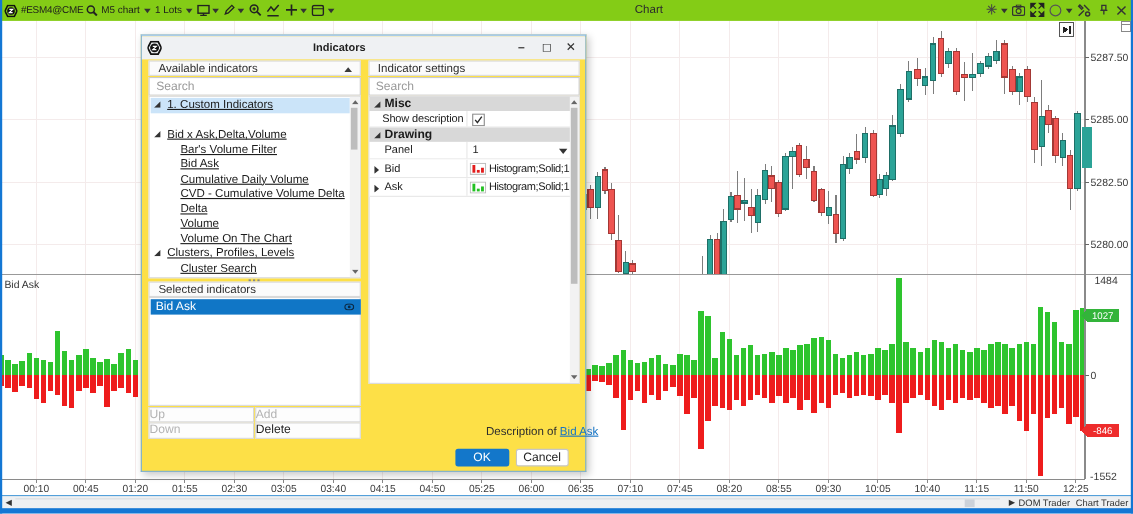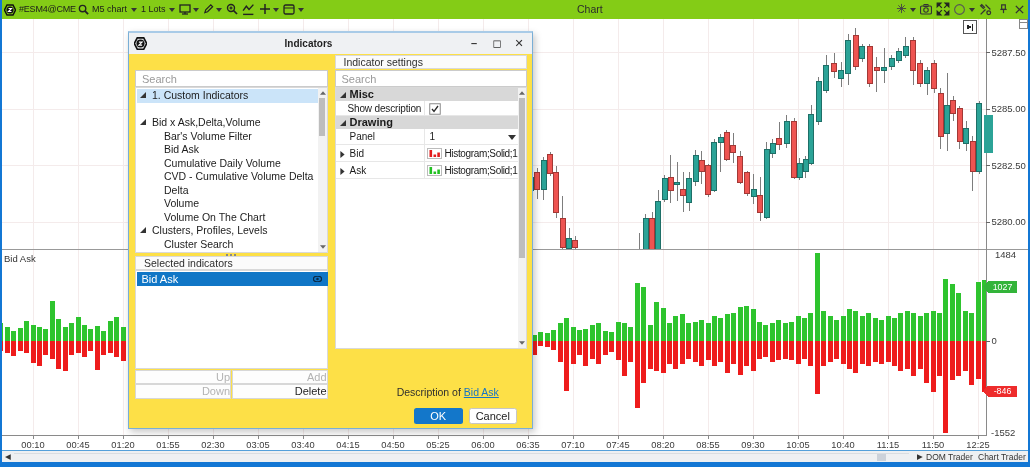--- a/index.html
+++ b/index.html
@@ -22,22 +22,22 @@
   #statusbar .txt { position:absolute; top:1px; font-size:9.5px; color:#333; }
 
   
   #dlg { left:128px; top:31px; width:405px; height:398px; background:#fde047; border:1px solid #79aed6; border-top:2px solid #a9cbe7; box-shadow:2px 3px 7px rgba(0,0,0,.22); z-index:20; }
   #dlg-title { position:absolute; left:0; top:0; width:100%; height:21px; background:#eff1f3; }
   #dlg-title .cap { position:absolute; left:24px; right:68px; top:0; height:21px; text-align:center; font-size:10px; font-weight:bold; color:#1f1f1f; line-height:22px; }
   .winbtn { position:absolute; top:0; width:22px; height:21px; text-align:center; color:#333; font-size:11px; line-height:20px; }
   .panel-hdr { position:absolute; height:14px; background:#fbfbfb; border:1px solid #d9d9d9; font-size:10.5px; color:#2e2e2e; line-height:13px; padding-left:8px; }
   .search { position:absolute; height:17px; background:#fff; border:1px solid #cbcbcb; font-size:11px; color:#9a9a9a; line-height:16px; padding-left:6px; }
   .white-box { position:absolute; background:#fff; border:1px solid #d9d9d9; }
-  .trow { position:absolute; left:1px; right:9px; height:13.5px; font-size:10.5px; color:#1c1c1c; line-height:13.5px; white-space:nowrap; overflow:hidden; }
-  .btn2 { position:absolute; width:96px; height:14.5px; background:#fdfdfd; border:1px solid #d7d7d7; text-align:right; font-size:11px; line-height:13px; }
+  .trow { position:absolute; left:1px; right:9px; height:13.5px; font-size:10.5px; color:#1c1c1c; line-height:13.5px; white-space:nowrap; overflow:hidden;text-decoration:underline; }
+  .btn2 { position:absolute; width:96px; height:14.5px; background:#fdfdfd; border:1px solid #d7d7d7; text-align:left; font-size:11px; line-height:13px; }
   .grphdr { position:absolute; left:0; width:183px; height:13px; background:#d8d8d8; font-size:11px; font-weight:bold; color:#1b1b1b; line-height:13px; padding-left:14px; }
   .prow { position:absolute; left:0; width:183px; font-size:10px; color:#1b1b1b; border-bottom:1px solid #e7e7e7; background:#fff; overflow:hidden; }
 </style>
 </head>
 <body>
 
 <svg width="1030" height="431" viewBox="0 0 1030 431" style="position:absolute;left:0;top:19px" shape-rendering="crispEdges">
 <rect x="0" y="0" width="1030" height="431" fill="#ffffff"></rect>
 <line x1="33" y1="0" x2="33" y2="416.5" stroke="#f4ebeb" stroke-width="1"></line>
 <line x1="78" y1="0" x2="78" y2="416.5" stroke="#f4ebeb" stroke-width="1"></line>
@@ -554,20 +554,25 @@
       <polygon points="6,1.5 18,1.5 23.5,12 18,22.5 6,22.5 0.5,12" fill="none" stroke="#111" stroke-width="3"></polygon>
       <circle cx="12" cy="12" r="7.5" fill="#111"></circle>
       <path d="M9 9.5 L15 9.5 L9 15 L15 15" stroke="#fff" stroke-width="2" fill="none"></path>
     </svg>
     <div class="cap">Indicators</div>
     <div class="winbtn" style="right:47px;font-weight:bold">–</div>
     <div class="winbtn" style="right:24px">◻</div>
     <div class="winbtn" style="right:2px">✕</div>
   </div>
 
+  <div class="panel-hdr" style="left:6px;top:22px;width:192.5px">Available indicators
+    <svg class="abs" style="right:7px;top:5px" width="7" height="4.5" viewBox="0 0 10 6">
+        <polygon points="0,6 10,6 5,0" fill="#3a3a3a"></polygon>
+      </svg>
+  </div>
   <div class="search" style="left:6px;top:37px;width:192.5px">Search</div>
   <div class="white-box" style="left:6px;top:54px;width:192.5px;height:165.5px">
 
     <div class="trow" style="top:1px;background:#cbe4f9"><span style="margin-left:15px">1. Custom Indicators</span></div>
     <div class="trow" style="top:41.5px"><span style="margin-left:27px">Bar's Volume Filter</span></div>
     <div class="trow" style="top:28px"><span style="margin-left:15px">Bid x Ask,Delta,Volume</span></div>
     <div class="trow" style="top:55px"><span style="margin-left:27px">Bid Ask</span></div>
     <div class="trow" style="top:68.5px"><span style="margin-left:27px">Cumulative Daily Volume</span></div>
     <div class="trow" style="top:82px"><span style="margin-left:27px">CVD - Cumulative Volume Delta</span></div>
     <div class="trow" style="top:95.5px"><span style="margin-left:27px">Delta</span></div>
@@ -670,21 +675,21 @@
     <div class="abs" style="right:0;top:0;width:8.5px;height:100%;background:#f2f2f2">
       <svg class="abs" style="left:1.5px;top:3px" width="6" height="4" viewBox="0 0 10 6">
           <polygon points="0,6 10,6 5,0" fill="#666"></polygon>
         </svg>
       <div class="abs" style="left:1px;top:10px;width:6px;height:160px;background:#bdbdbd"></div>
       <svg class="abs" style="left:1.5px;bottom:3px" width="6" height="4" viewBox="0 0 10 6">
           <polygon points="0,0 10,0 5,6" fill="#666"></polygon>
         </svg>
     </div>
   </div>
-  <div class="abs" style="left:222.5px;top:352.5px;width:192.5px;text-align:center;font-size:10.5px;color:#2e2e2e">Description of <span style="color:#1674c5;text-decoration:underline">Bid Ask</span></div>
+  <div class="abs" style="left:222.5px;top:352.5px;width:192.5px;text-align:right;font-size:10.5px;color:#2e2e2e">Description of <span style="color:#1674c5;text-decoration:underline">Bid Ask</span></div>
 
   <div class="abs" style="left:285px;top:374.5px;width:48.5px;height:16px;background:#1377ca;border-radius:2.5px;color:#fff;font-size:11px;text-align:center;line-height:16px">OK</div>
   <div class="abs" style="left:339.5px;top:374.5px;width:48.5px;height:16px;background:#fff;border:1px solid #c6c6c6;border-radius:2.5px;color:#222;font-size:11px;text-align:center;line-height:15px">Cancel</div>
 </div>
 
 <div id="frame-left" class="abs"></div>
 <div id="frame-right" class="abs"></div>
 <div id="frame-bottom" class="abs"></div>
 
 </body></html>

